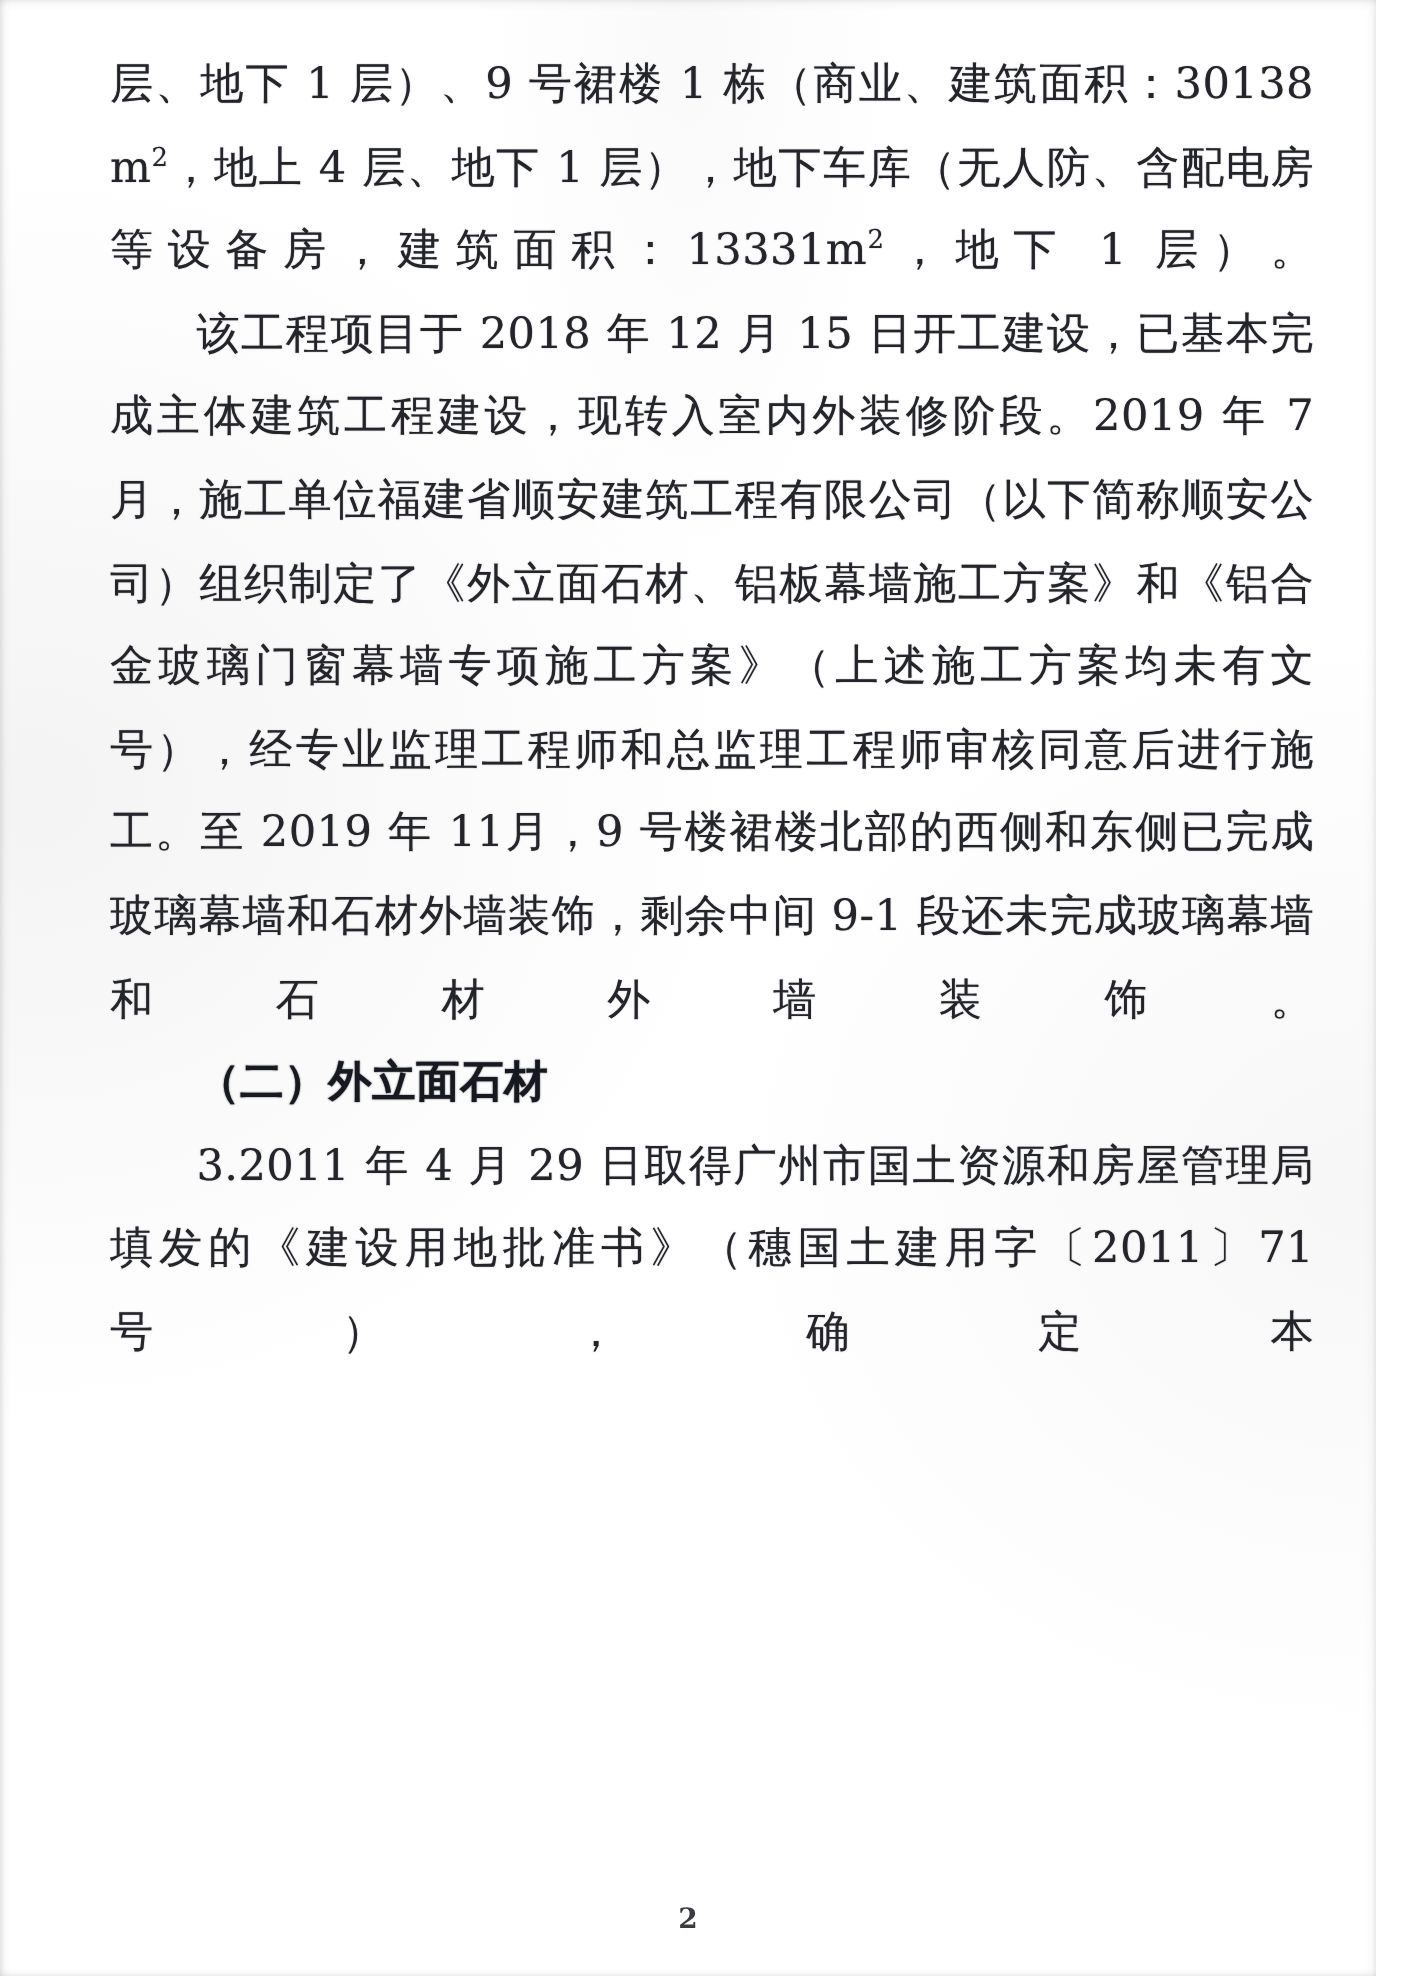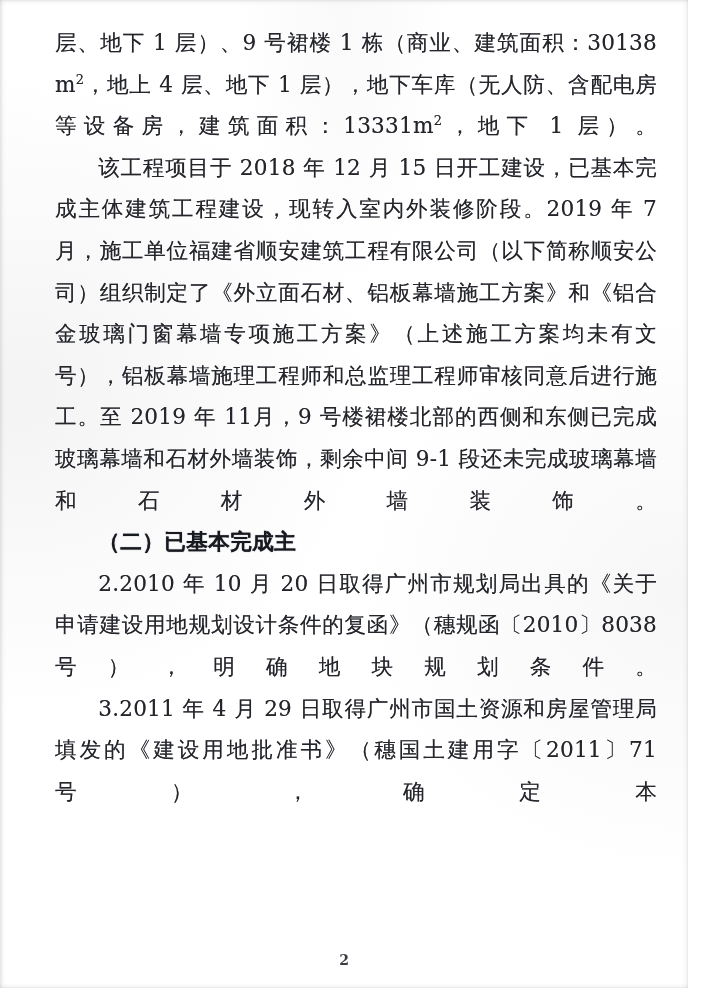--- a/index.html
+++ b/index.html
@@ -99,26 +99,25 @@
 </head>
 <body>
 
 <div class="page">
   <div class="scan-noise"></div>
 
   <div class="body-area">
 
     <p class="para stretch"><span>层、地下 1 层）、9 号裙楼 1 栋（商业、建筑面积：30138</span><span class="num">m<sup class="sq">2</sup></span><span>，地</span><span>上 4 层、地下 1 层），地下车库（无人防、含配电房等设备房，</span><span>建筑面积：13331</span><span class="num">m<sup class="sq">2</sup></span><span>，地下 1 层）。</span></p>
 
-    <p class="para indent stretch"><span>该工程项目于 2018 年 12 月 15 日开工建设，已基本完成主</span><span>体建筑工程建设，现转入室内外装修阶段。2019 年 7 月，施工</span><span>单位福建省顺安建筑工程有限公司（以下简称顺安公司）组织</span><span>制定了《外立面石材、铝板幕墙施工方案》和《铝合金玻璃门</span><span>窗幕墙专项施工方案》（上述施工方案均未有文号），铝板幕墙施</span><span>理工程师和总监理工程师审核同意后进行施工。至 2019 年 11</span><span>月，9 号楼裙楼北部的西侧和东侧已完成玻璃幕墙和石材外墙装</span><span>饰，剩余中间 9-1 段还未完成玻璃幕墙和石材外墙装饰。</span></p>
+    <p class="para indent stretch"><span>该工程项目于 2018 年 12 月 15 日开工建设，已基本完成主</span><span>体建筑工程建设，现转入室内外装修阶段。2019 年 7 月，施工</span><span>单位福建省顺安建筑工程有限公司（以下简称顺安公司）组织</span><span>制定了《外立面石材、铝板幕墙施工方案》和《铝合金玻璃门</span><span>窗幕墙专项施工方案》（上述施工方案均未有文号），经专业监</span><span>理工程师和总监理工程师审核同意后进行施工。至 2019 年 11</span><span>月，9 号楼裙楼北部的西侧和东侧已完成玻璃幕墙和石材外墙装</span><span>饰，剩余中间 9-1 段还未完成玻璃幕墙和石材外墙装饰。</span></p>
 
 
-    <p class="heading">（二）已基本完成主</p>
+    <p class="heading">（二）外立面石材</p>
 
 
-    <p class="para indent stretch"><span>2.2010 年 10 月 20 日取得广州市规划局出具的《关于申请</span><span>建设用地规划设计条件的复函》（穗规函〔2010〕8038 号），明</span><span>确地块规划条件。</span></p>
 
     <p class="para indent stretch"><span>3.2011 年 4 月 29 日取得广州市国土资源和房屋管理局填发</span><span>的《建设用地批准书》（穗国土建用字〔2011〕71 号），确定本</span></p>
 
   </div>
 
   <div class="page-number">2</div>
 </div>
 
 </body></html>

